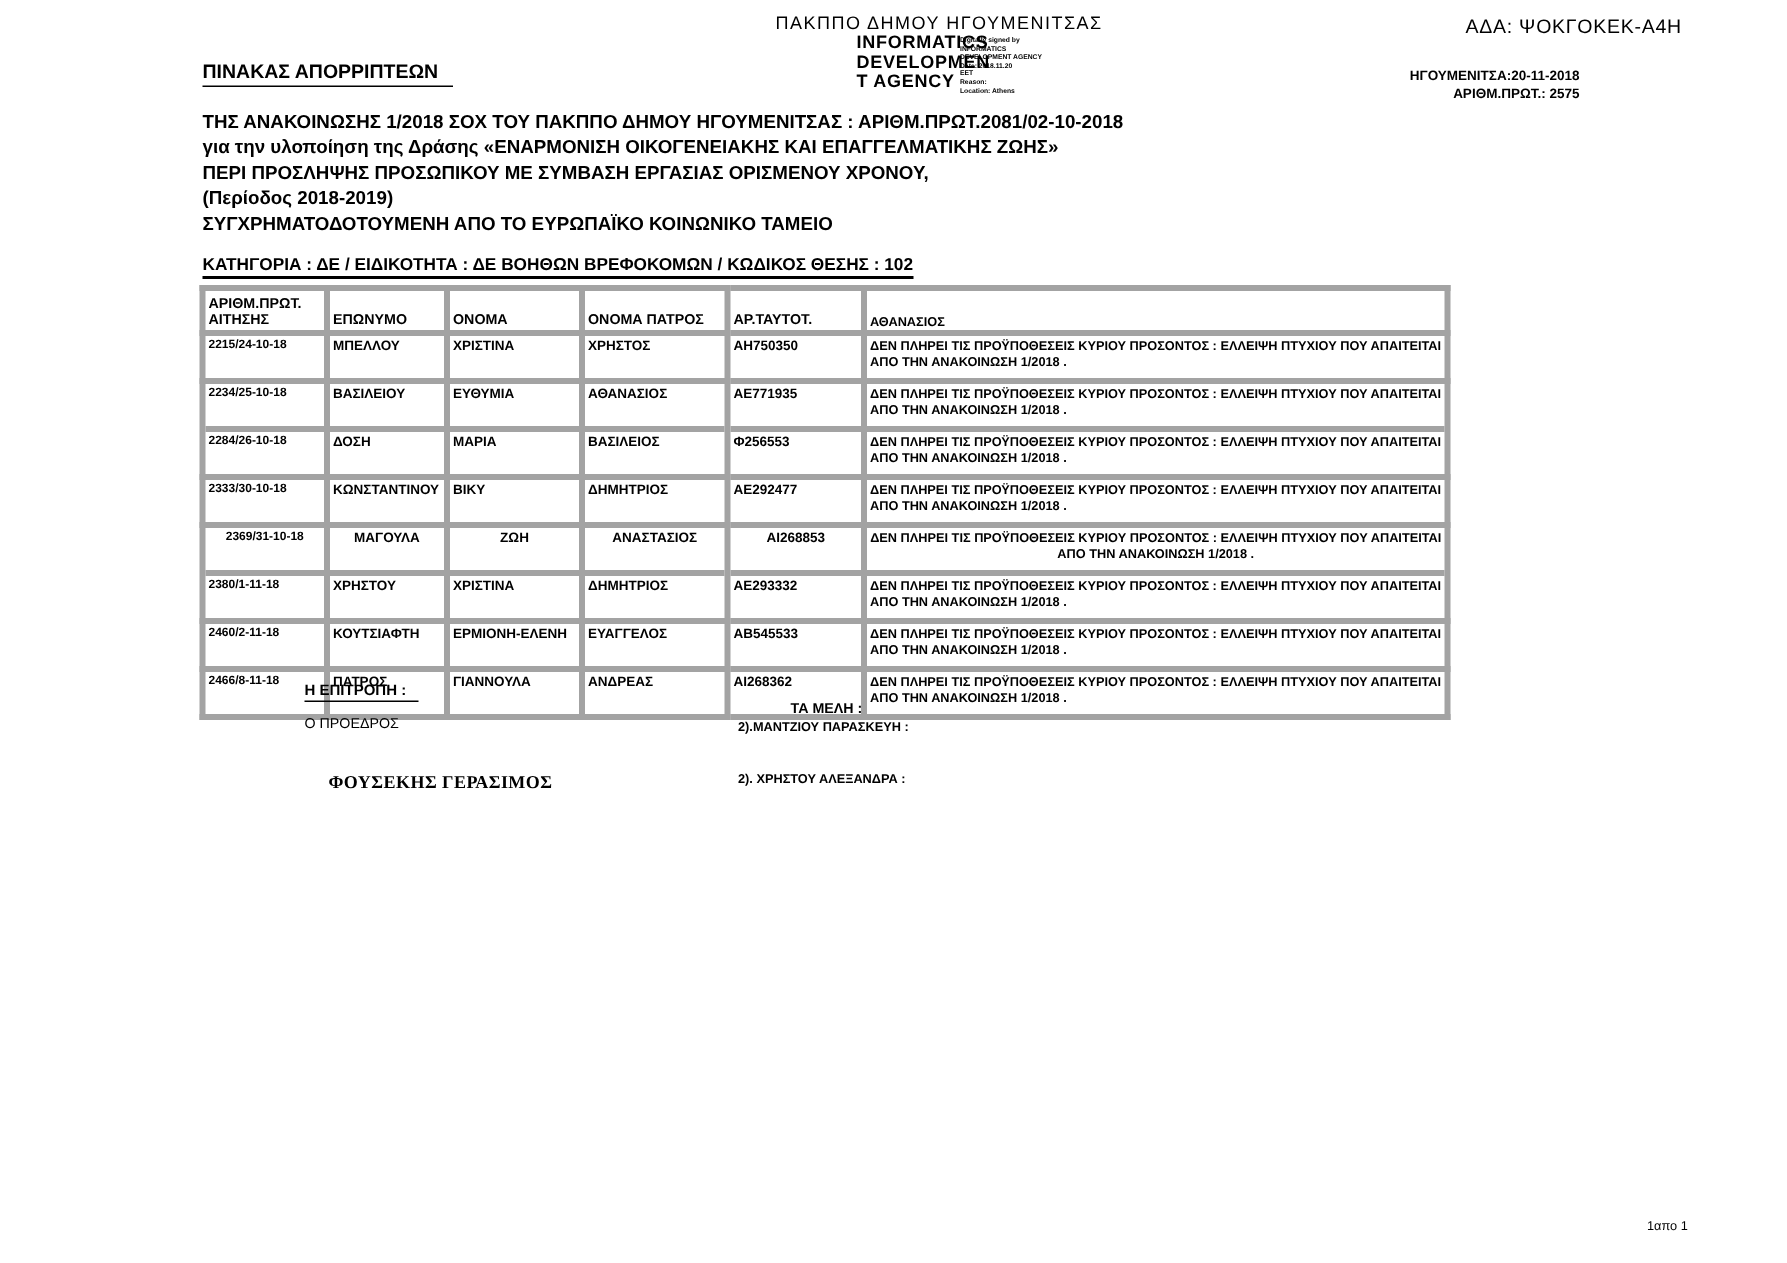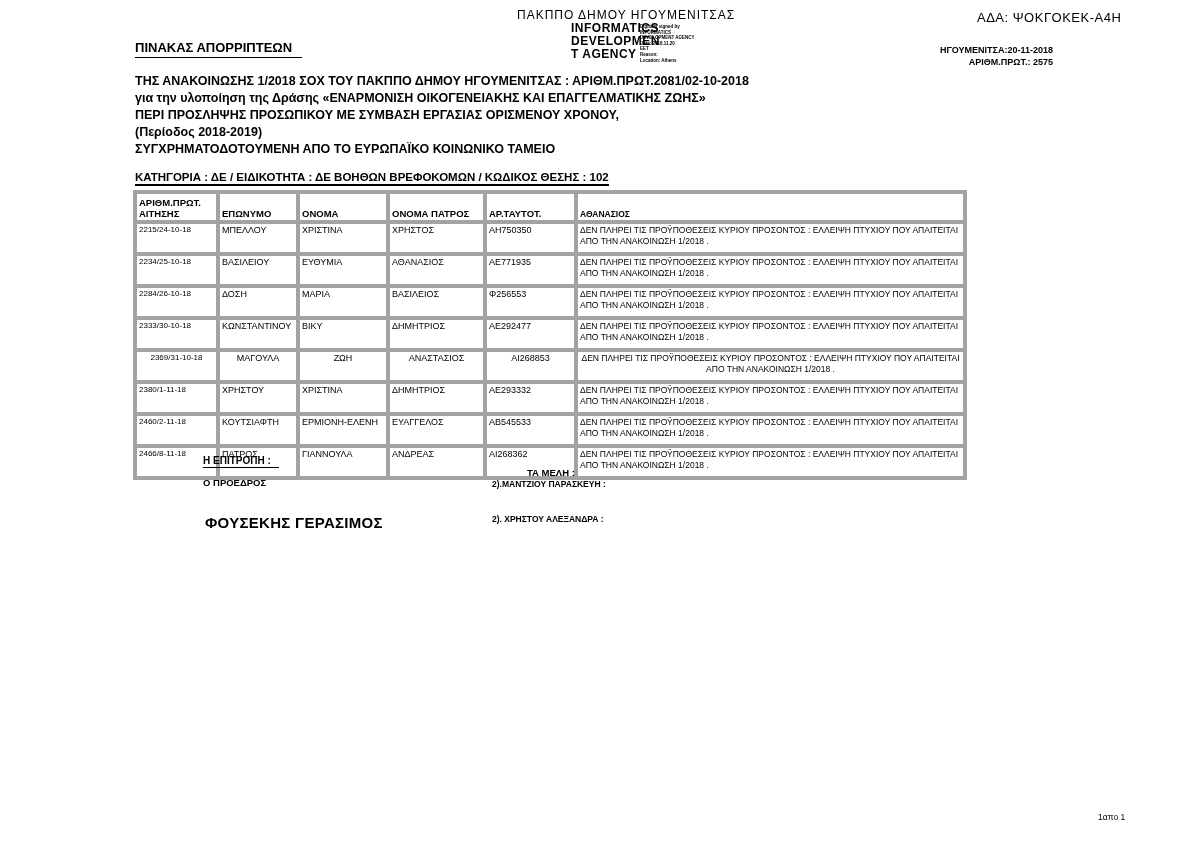--- a/index.html
+++ b/index.html
@@ -25,36 +25,36 @@
   .category{left:135px;top:171px;font-size:11.5px;font-weight:bold;border-bottom:2px solid #000;padding-bottom:1px;white-space:nowrap;}
 
   
   table.rej{position:absolute;left:133px;top:190px;border-collapse:collapse;table-layout:fixed;width:830px;}
   table.rej th,table.rej td{
     border:4px solid #a3a3a3;padding:1px 2px 0 2px;vertical-align:top;text-align:left;
     overflow:hidden;
   }
   table.rej{border:2px solid #000;}
   table.rej th{font-size:9.5px;font-weight:bold;vertical-align:bottom;line-height:10.5px;height:24px;padding-bottom:1px;}
-  table.rej td{font-size:9px;font-weight:normal;height:27px;line-height:10.5px;}
+  table.rej td{font-size:9px;font-weight:bold;height:27px;line-height:10.5px;}
   table.rej td.c-protocol{font-size:8px;}
   table.rej td.c-reason,table.rej th.c-reason{font-size:8.5px;}
   
   table.rej th:nth-child(2),table.rej td:nth-child(2){border-right-width:2px;}
   table.rej th:nth-child(5),table.rej td:nth-child(5){border-right-width:2px;}
   
   table.rej tbody tr:nth-child(2) td{border-bottom-width:2px;}
   table.rej tbody tr:nth-child(5) td{border-bottom-width:2px;text-align:center;}
 
   
   .committee-title{left:203px;top:455px;font-size:10px;font-weight:bold;border-bottom:1px solid #000;padding-right:8px;padding-bottom:1px;white-space:nowrap;}
-  .president-label{left:203px;top:477px;font-size:9.5px;font-weight:bold;white-space:nowrap;}
+  .president-label{left:203px;top:477px;font-size:9.5px;font-weight:normal;white-space:nowrap;}
   .members-label{left:527px;top:467px;font-size:9.5px;font-weight:bold;white-space:nowrap;}
   .member-1{left:492px;top:479px;font-size:8.5px;font-weight:bold;white-space:nowrap;}
-  .president-name{left:205px;top:514px;font-size:15px;font-weight:bold;letter-spacing:.3px;white-space:nowrap;}
+  .president-name{left:219px;top:514px;font-size:12px;font-weight:bold;letter-spacing:.3px;white-space:nowrap;font-family:Liberation Serif, serif;}
   .member-2{left:492px;top:514px;font-size:8.5px;font-weight:bold;white-space:nowrap;}
 
   .page-num{left:1098px;top:812px;font-size:8.5px;white-space:nowrap;}
 </style>
 </head>
 <body>
 
 <div class="abs org-name">ΠΑΚΠΠΟ ΔΗΜΟΥ ΗΓΟΥΜΕΝΙΤΣΑΣ</div>
 <div class="abs ida-block">
     <div>INFORMATICS</div>

